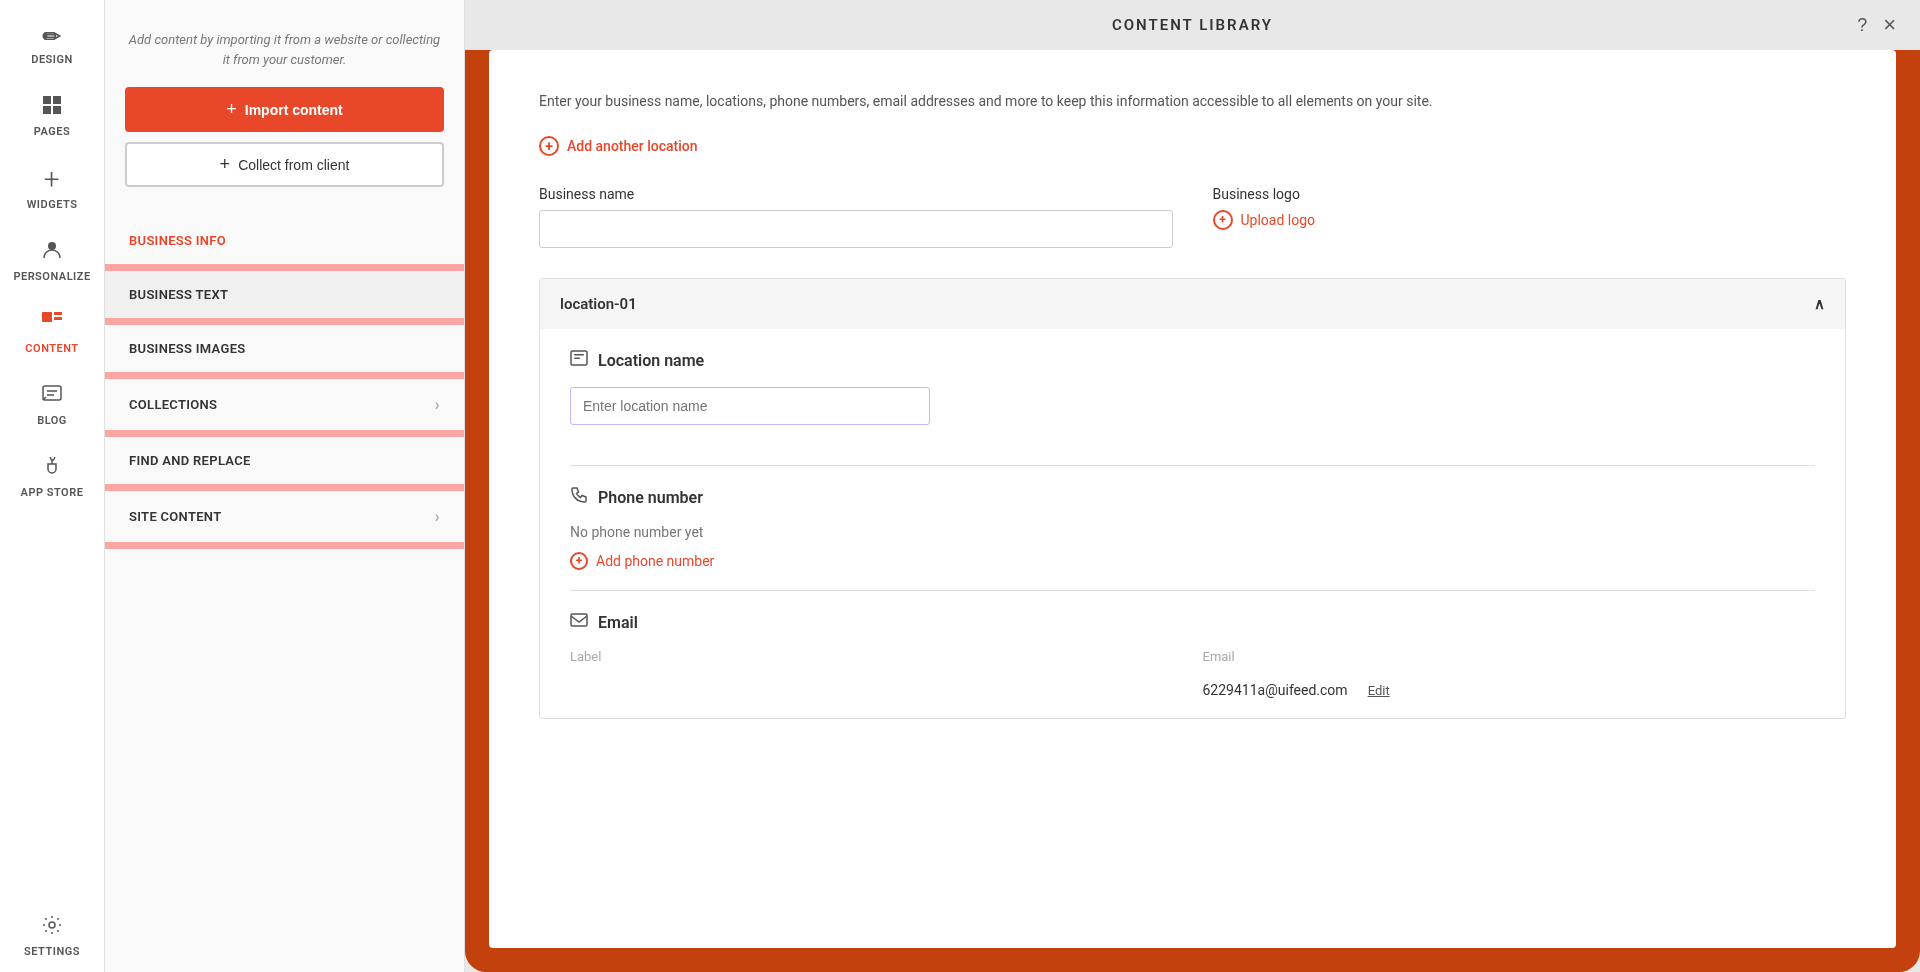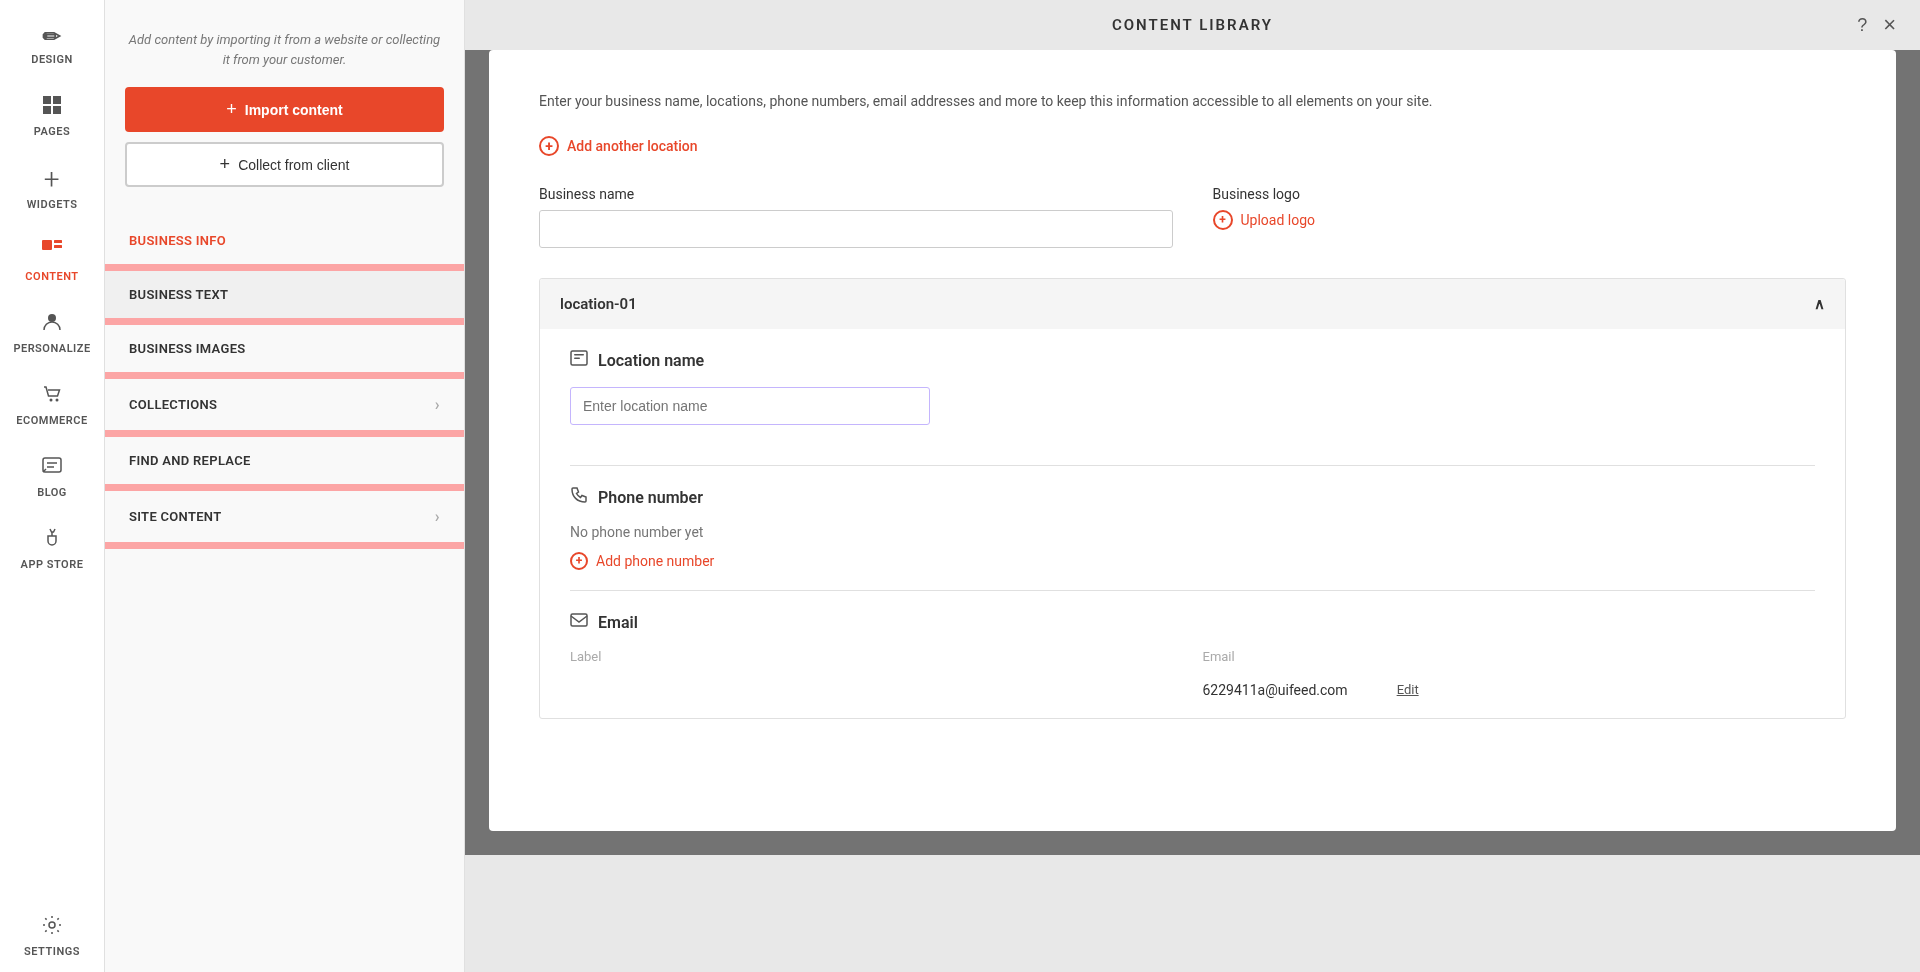--- a/index.html
+++ b/index.html
@@ -130,22 +130,23 @@
     .chevron-right {
       font-size: 16px;
       color: #aaa;
     }
 
     
     .main-area {
       flex: 1;
       display: flex;
       flex-direction: column;
-      height: 855px;
-      background: #737373;
+      height: 972px;
+      background: #c2410c;
+      border-radius: 21px;
     }
 
     .modal-header {
       display: flex;
       align-items: center;
       justify-content: center;
       padding: 16px 24px;
       position: relative;
       background: #e8e8e8;
     }
@@ -389,48 +390,38 @@
           <rect x="2" y="12" width="8" height="8" fill="#555"></rect>
           <rect x="12" y="12" width="8" height="8" fill="#555"></rect>
         </svg>
     </div>
     <span>PAGES</span>
   </div>
   <div class="sidebar-item">
     <div class="si-icon" style="font-size:28px; font-weight:300; line-height:1;">+</div>
     <span>WIDGETS</span>
   </div>
+  <div class="sidebar-item">
+    <div class="si-icon">
+      <svg width="22" height="22" viewBox="0 0 22 22" fill="none">
+          <circle cx="11" cy="7" r="4" fill="#555"></circle>
+          <path d="M3 19c0-4.418 3.582-8 8-8s8 3.582 8 8" stroke="#555" stroke-width="1.5" fill="none"></path>
+        </svg>
+    </div>
+    <span>PERSONALIZE</span>
+  </div>
   <div class="sidebar-item active">
     <div class="si-icon">
       <svg width="22" height="22" viewBox="0 0 22 22" fill="none">
           <rect x="1" y="1" width="10" height="10" rx="1" fill="#e8472a"></rect>
           <rect x="13" y="1" width="8" height="3" rx="0.5" fill="#e8472a"></rect>
           <rect x="13" y="6" width="8" height="3" rx="0.5" fill="#e8472a"></rect>
         </svg>
     </div>
     <span style="color:#e8472a;">CONTENT</span>
-  </div>
-  <div class="sidebar-item">
-    <div class="si-icon">
-      <svg width="22" height="22" viewBox="0 0 22 22" fill="none">
-          <circle cx="11" cy="7" r="4" fill="#555"></circle>
-          <path d="M3 19c0-4.418 3.582-8 8-8s8 3.582 8 8" stroke="#555" stroke-width="1.5" fill="none"></path>
-        </svg>
-    </div>
-    <span>PERSONALIZE</span>
-  </div>
-  <div class="sidebar-item">
-    <div class="si-icon">
-      <svg width="22" height="22" viewBox="0 0 22 22" fill="none">
-          <path d="M3 4h2l2.5 9h9l2-6H7" stroke="#555" stroke-width="1.5" fill="none"></path>
-          <circle cx="10" cy="17" r="1.5" fill="#555"></circle>
-          <circle cx="16" cy="17" r="1.5" fill="#555"></circle>
-        </svg>
-    </div>
-    <span>ECOMMERCE</span>
   </div>
   <div class="sidebar-item">
     <div class="si-icon">
       <svg width="22" height="22" viewBox="0 0 22 22" fill="none">
           <rect x="2" y="3" width="18" height="14" rx="2" stroke="#555" stroke-width="1.5" fill="none"></rect>
           <path d="M6 8h10M6 12h7" stroke="#555" stroke-width="1.5"></path>
           <path d="M2 17l3-3" stroke="#555" stroke-width="1.5"></path>
         </svg>
     </div>
     <span>BLOG</span>
@@ -568,21 +559,21 @@
                   <rect x="1" y="3" width="16" height="12" rx="1.5" stroke="#555" stroke-width="1.5" fill="none"></rect>
                   <path d="M1 5l8 6 8-6" stroke="#555" stroke-width="1.5"></path>
                 </svg>
             </span>
             <span>Email</span>
           </div>
           <div class="email-row">
             <span class="field-label">Label</span>
             <span class="field-label">Email</span>
           </div>
-          <div style="display:flex; padding-left: calc(50% + 10px); gap: 29px;">
+          <div style="display:flex; align-items:center; padding-left: calc(50% + 10px);">
             <span class="email-value">6229411a@uifeed.com</span>
             <span class="edit-link">Edit</span>
           </div>
         </div>
 
       </div>
     </div>
   </div>
 </div>
 

